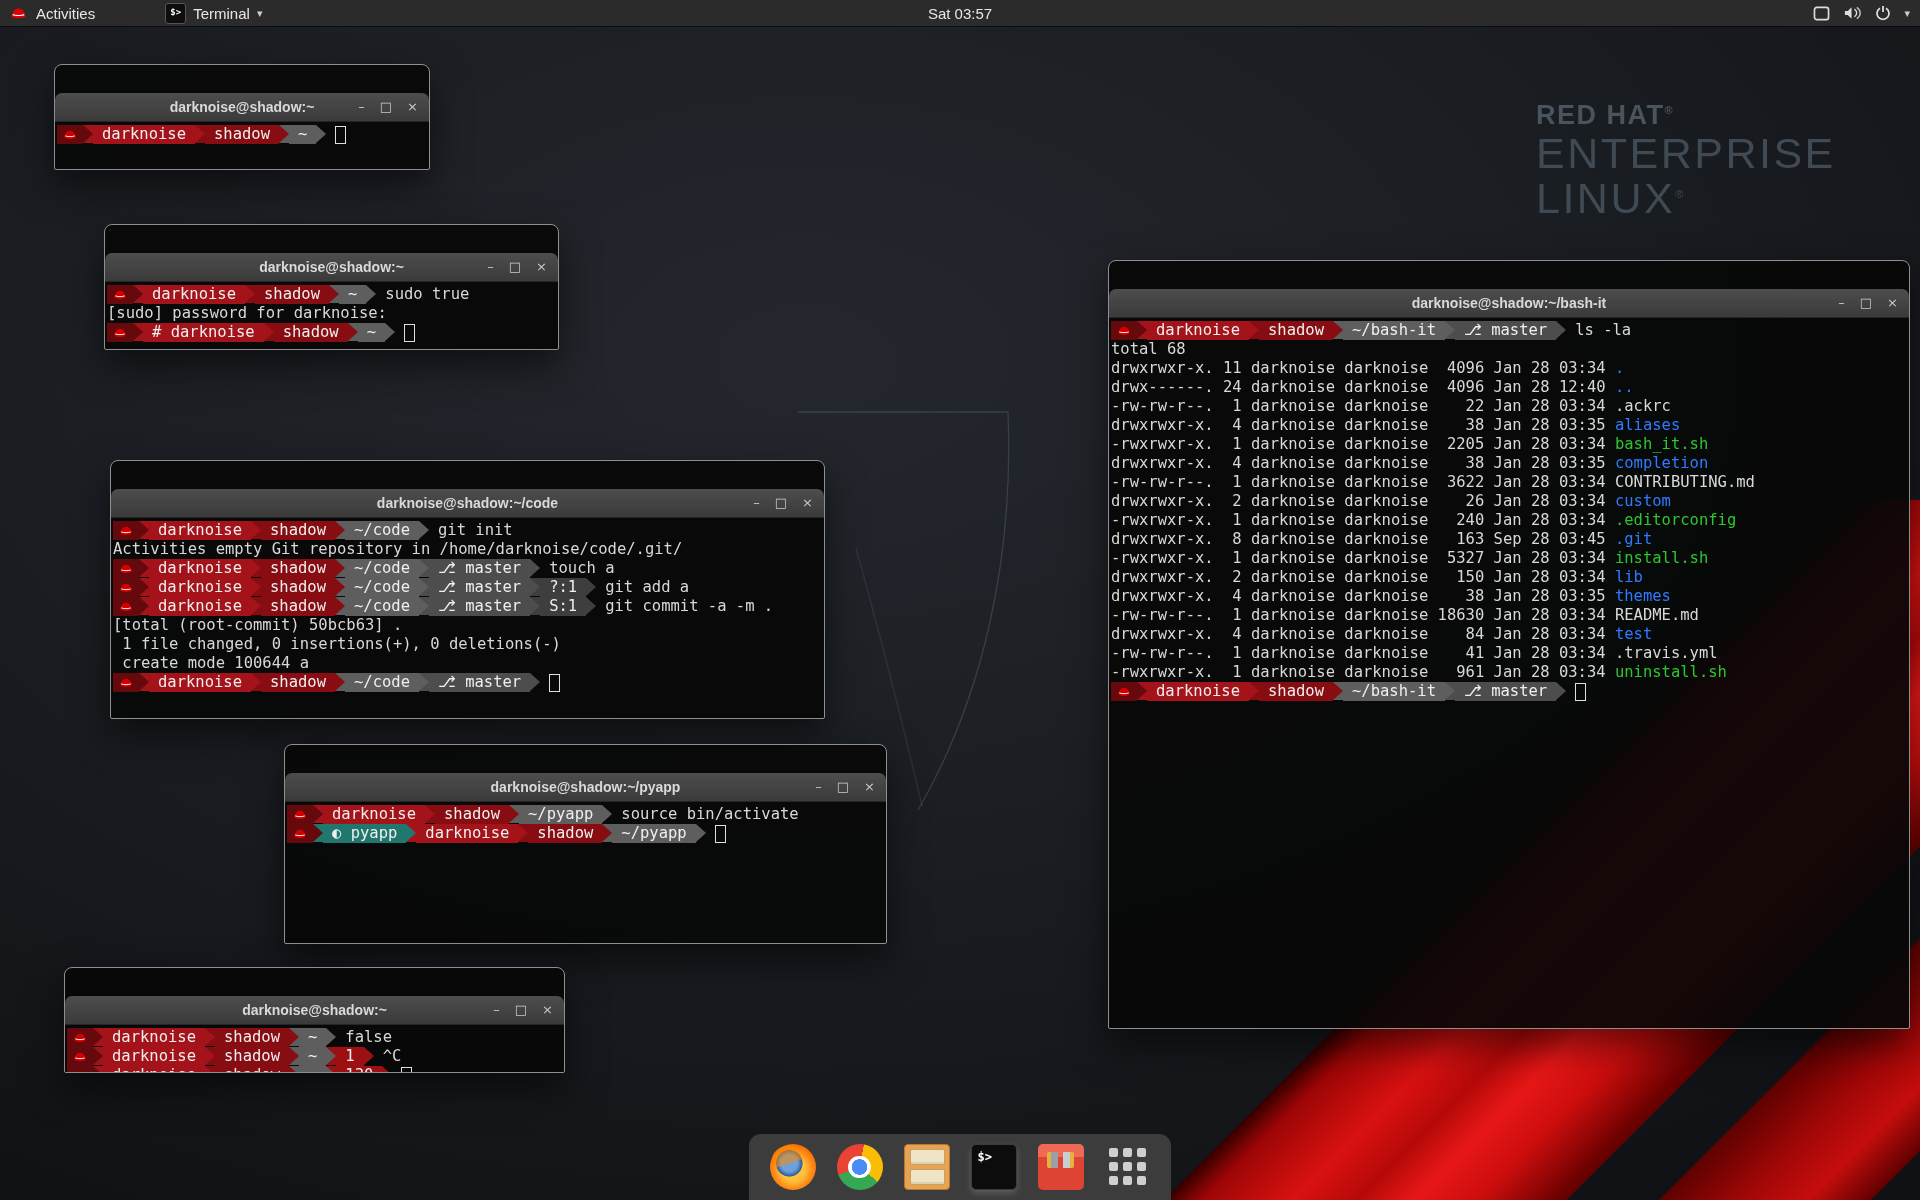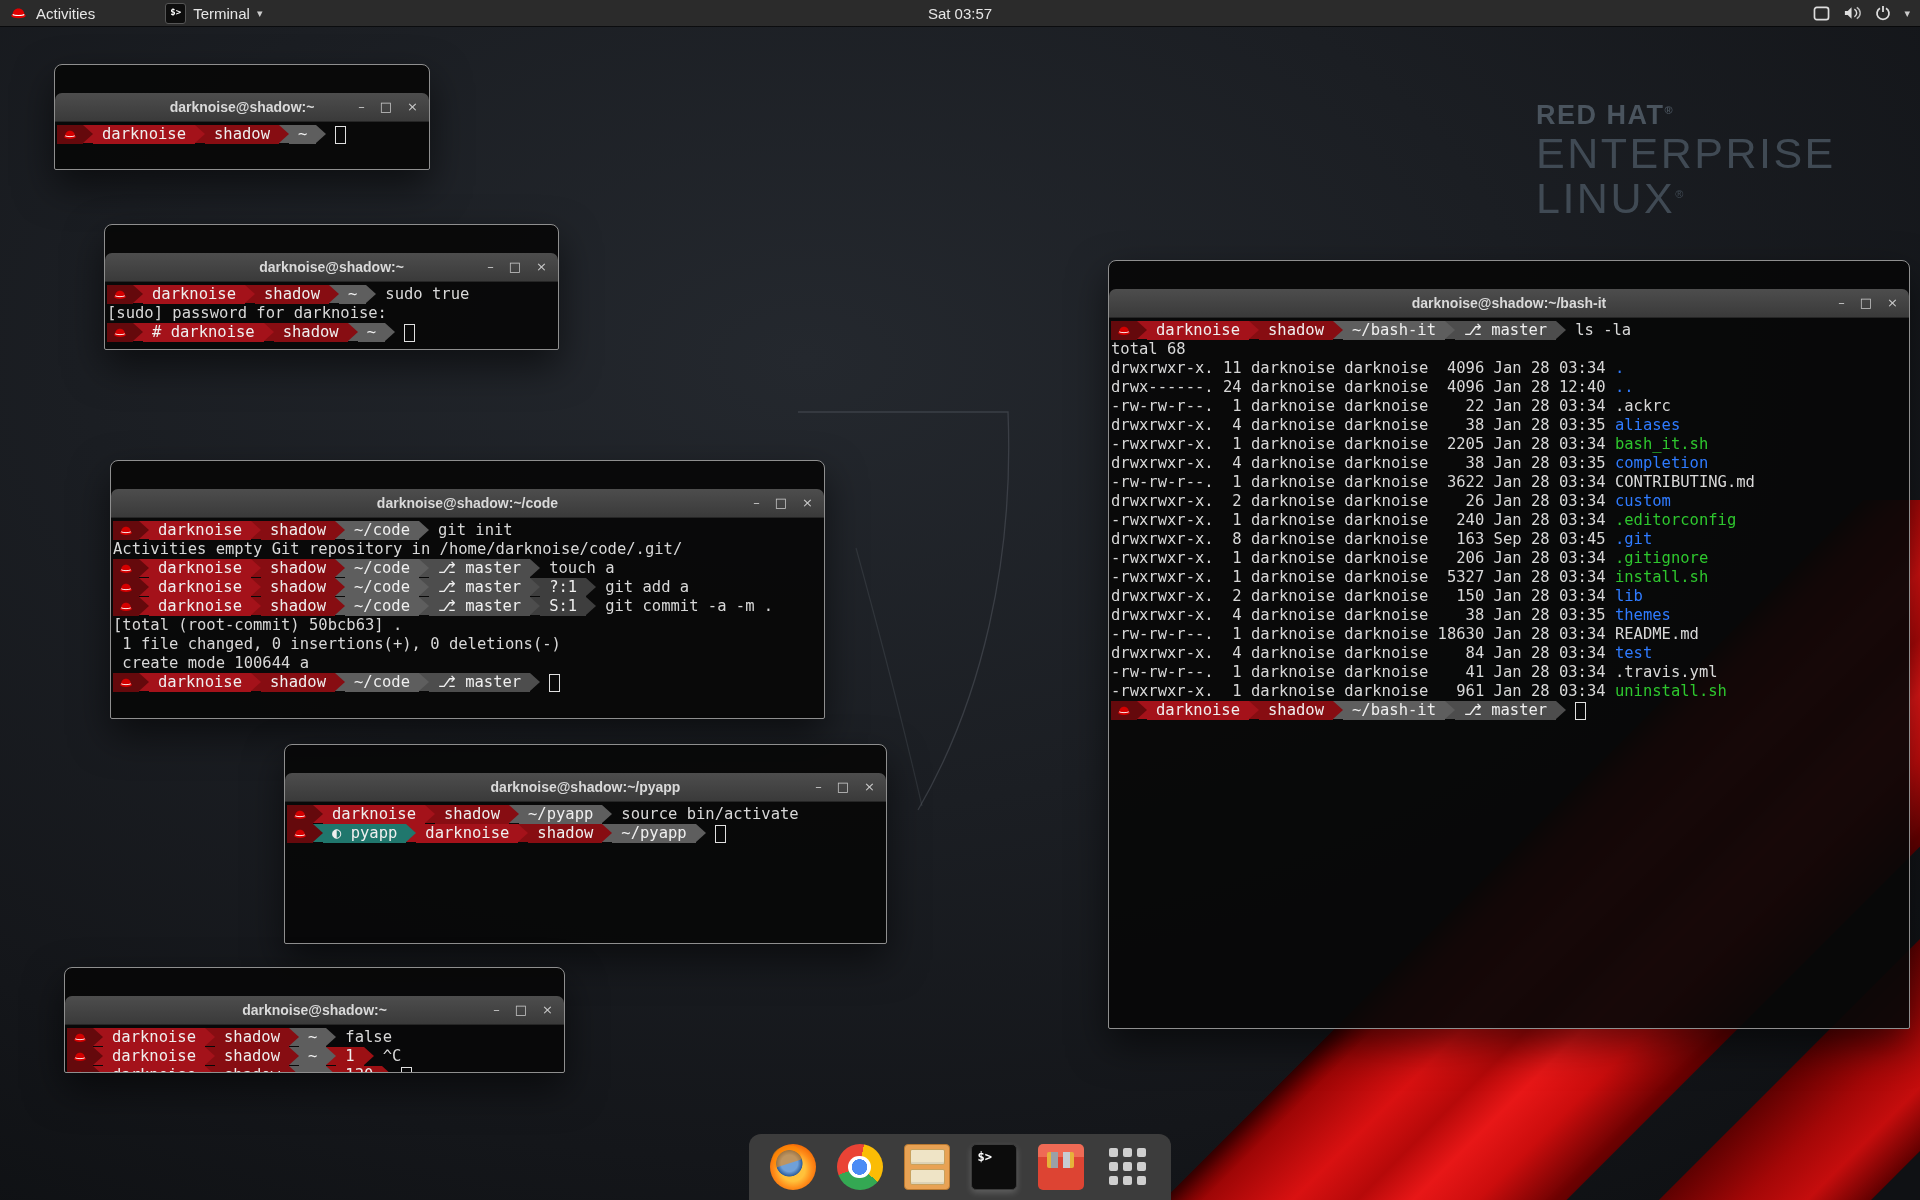--- a/index.html
+++ b/index.html
@@ -298,21 +298,20 @@
         <div class="tline"><span class="tout">drwxrwxr-x. 11 darknoise darknoise  4096 Jan 28 03:34 </span><span class="tname-dir">.</span></div>
         <div class="tline"><span class="tout">drwx------. 24 darknoise darknoise  4096 Jan 28 12:40 </span><span class="tname-dir">..</span></div>
         <div class="tline"><span class="tout">-rw-rw-r--.  1 darknoise darknoise    22 Jan 28 03:34 </span><span class="tname-plain">.ackrc</span></div>
         <div class="tline"><span class="tout">drwxrwxr-x.  4 darknoise darknoise    38 Jan 28 03:35 </span><span class="tname-dir">aliases</span></div>
         <div class="tline"><span class="tout">-rwxrwxr-x.  1 darknoise darknoise  2205 Jan 28 03:34 </span><span class="tname-exec">bash_it.sh</span></div>
         <div class="tline"><span class="tout">drwxrwxr-x.  4 darknoise darknoise    38 Jan 28 03:35 </span><span class="tname-dir">completion</span></div>
         <div class="tline"><span class="tout">-rw-rw-r--.  1 darknoise darknoise  3622 Jan 28 03:34 </span><span class="tname-plain">CONTRIBUTING.md</span></div>
         <div class="tline"><span class="tout">drwxrwxr-x.  2 darknoise darknoise    26 Jan 28 03:34 </span><span class="tname-dir">custom</span></div>
         <div class="tline"><span class="tout">-rwxrwxr-x.  1 darknoise darknoise   240 Jan 28 03:34 </span><span class="tname-exec">.editorconfig</span></div>
         <div class="tline"><span class="tout">drwxrwxr-x.  8 darknoise darknoise   163 Sep 28 03:45 </span><span class="tname-dir">.git</span></div>
-        <div class="tline"><span class="tout">-rwxrwxr-x.  1 darknoise darknoise   206 Jan 28 03:34 </span><span class="tname-exec">.gitignore</span></div>
         <div class="tline"><span class="tout">-rwxrwxr-x.  1 darknoise darknoise  5327 Jan 28 03:34 </span><span class="tname-exec">install.sh</span></div>
         <div class="tline"><span class="tout">drwxrwxr-x.  2 darknoise darknoise   150 Jan 28 03:34 </span><span class="tname-dir">lib</span></div>
         <div class="tline"><span class="tout">drwxrwxr-x.  4 darknoise darknoise    38 Jan 28 03:35 </span><span class="tname-dir">themes</span></div>
         <div class="tline"><span class="tout">-rw-rw-r--.  1 darknoise darknoise 18630 Jan 28 03:34 </span><span class="tname-plain">README.md</span></div>
         <div class="tline"><span class="tout">drwxrwxr-x.  4 darknoise darknoise    84 Jan 28 03:34 </span><span class="tname-dir">test</span></div>
         <div class="tline"><span class="tout">-rw-rw-r--.  1 darknoise darknoise    41 Jan 28 03:34 </span><span class="tname-plain">.travis.yml</span></div>
         <div class="tline"><span class="tout">-rwxrwxr-x.  1 darknoise darknoise   961 Jan 28 03:34 </span><span class="tname-exec">uninstall.sh</span></div>
         <div class="tline"><span class="pseg phat" style="background: rgb(101, 9, 12);"><svg width="14" height="14" viewBox="0 0 20 20">
               <path d="M3 12c0-5 3-8 7-8s7 3 7 8" fill="#d40000"></path>
               <ellipse cx="10" cy="12.5" rx="8.5" ry="3.2" fill="#d40000"></ellipse>

